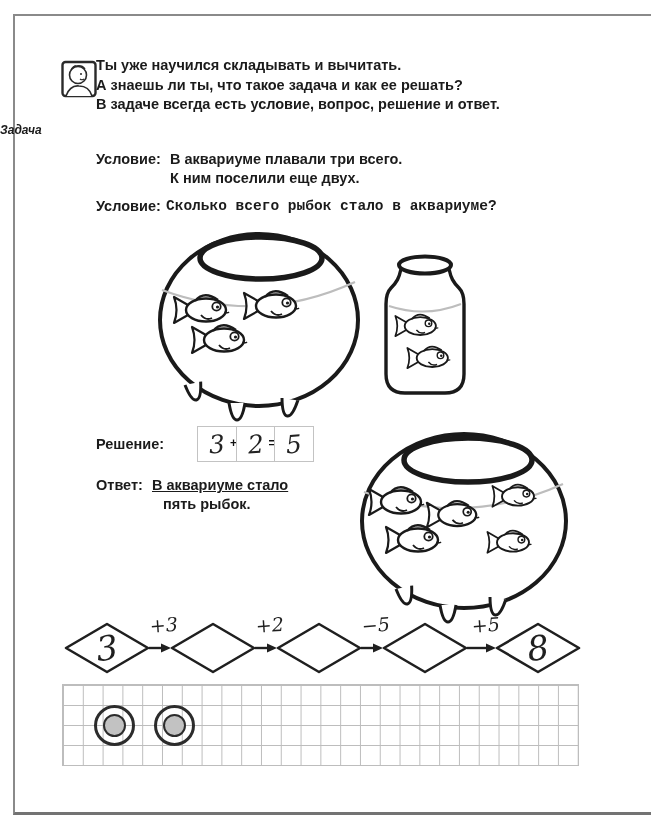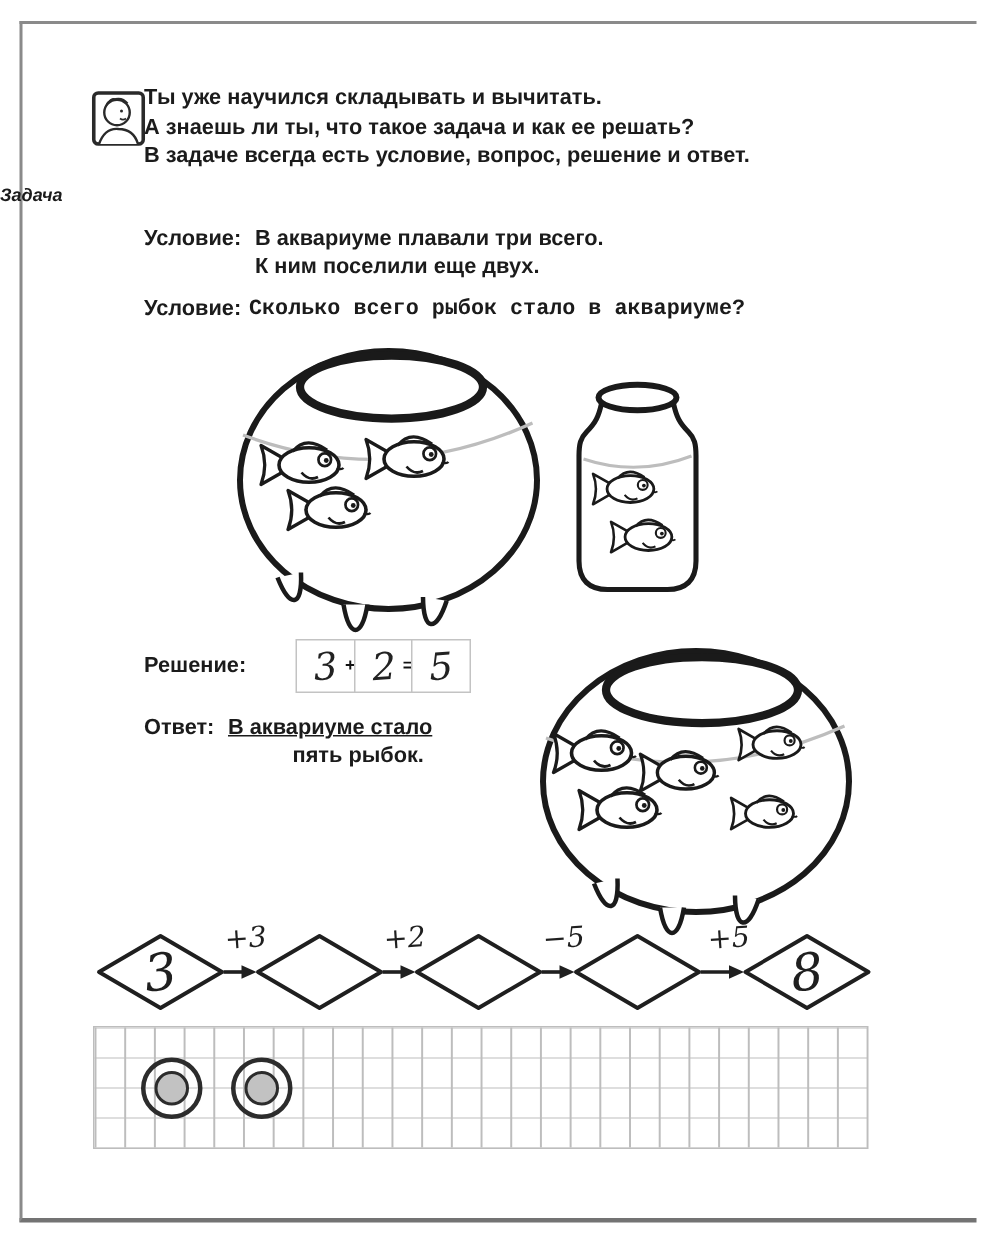--- a/index.html
+++ b/index.html
@@ -116,21 +116,21 @@
     <span class="eqdigit hand">2</span>
     <span class="eqsign">=</span>
   </div>
   <div class="eqcell">
     <span class="eqdigit hand">5</span>
   </div>
 </div>
 
 <span class="abs lbl" style="left:96px;top:477px;">Ответ:</span>
 <span class="abs txt" style="left:152px;top:477px;text-decoration:underline;">В аквариуме стало</span>
-<span class="abs txt" style="left:163px;top:496px;margin-left:32px;">пять рыбок.</span>
+<span class="abs txt" style="left:163px;top:496px;">пять рыбок.</span>
 
 <svg class="abs" style="left:352px;top:422px;" width="226" height="204" viewBox="0 0 226 204">
   <ellipse cx="112" cy="99" rx="102" ry="87" fill="#fff" stroke="#1a1a1a" stroke-width="4"></ellipse>
   <path d="M12,70 Q113,106 211,62" fill="none" stroke="#bdbdbd" stroke-width="2.2"></path>
   <ellipse cx="116" cy="38" rx="64" ry="22" fill="#fff" stroke="#1a1a1a" stroke-width="5.5"></ellipse>
   <use href="#fish" transform="translate(14,62)"></use>
   <use href="#fish" transform="translate(72,76) scale(0.95)"></use>
   <use href="#fish" transform="translate(138,60) scale(0.8)"></use>
   <use href="#fish" transform="translate(31,100)"></use>
   <use href="#fish" transform="translate(133,106) scale(0.8)"></use>

